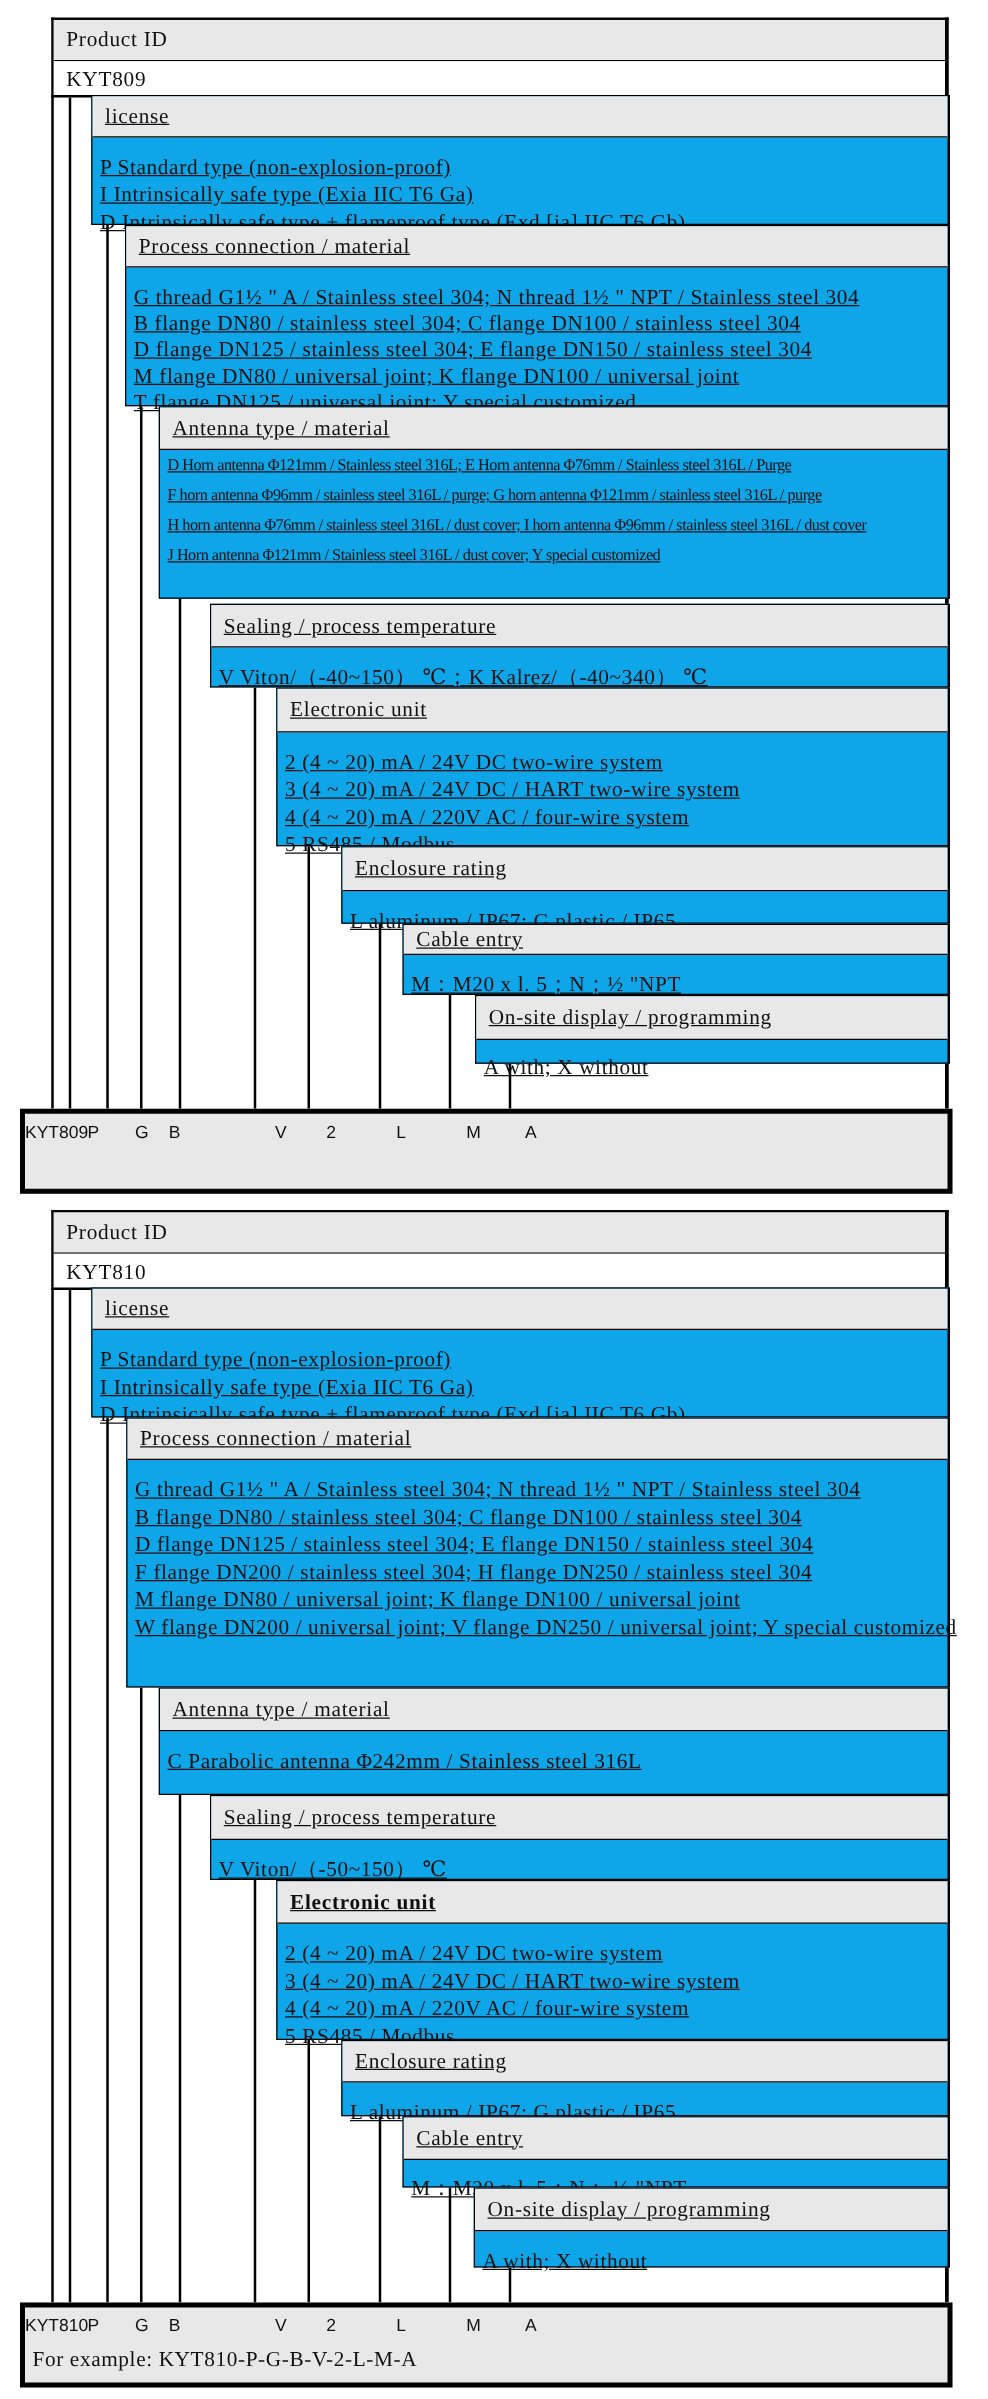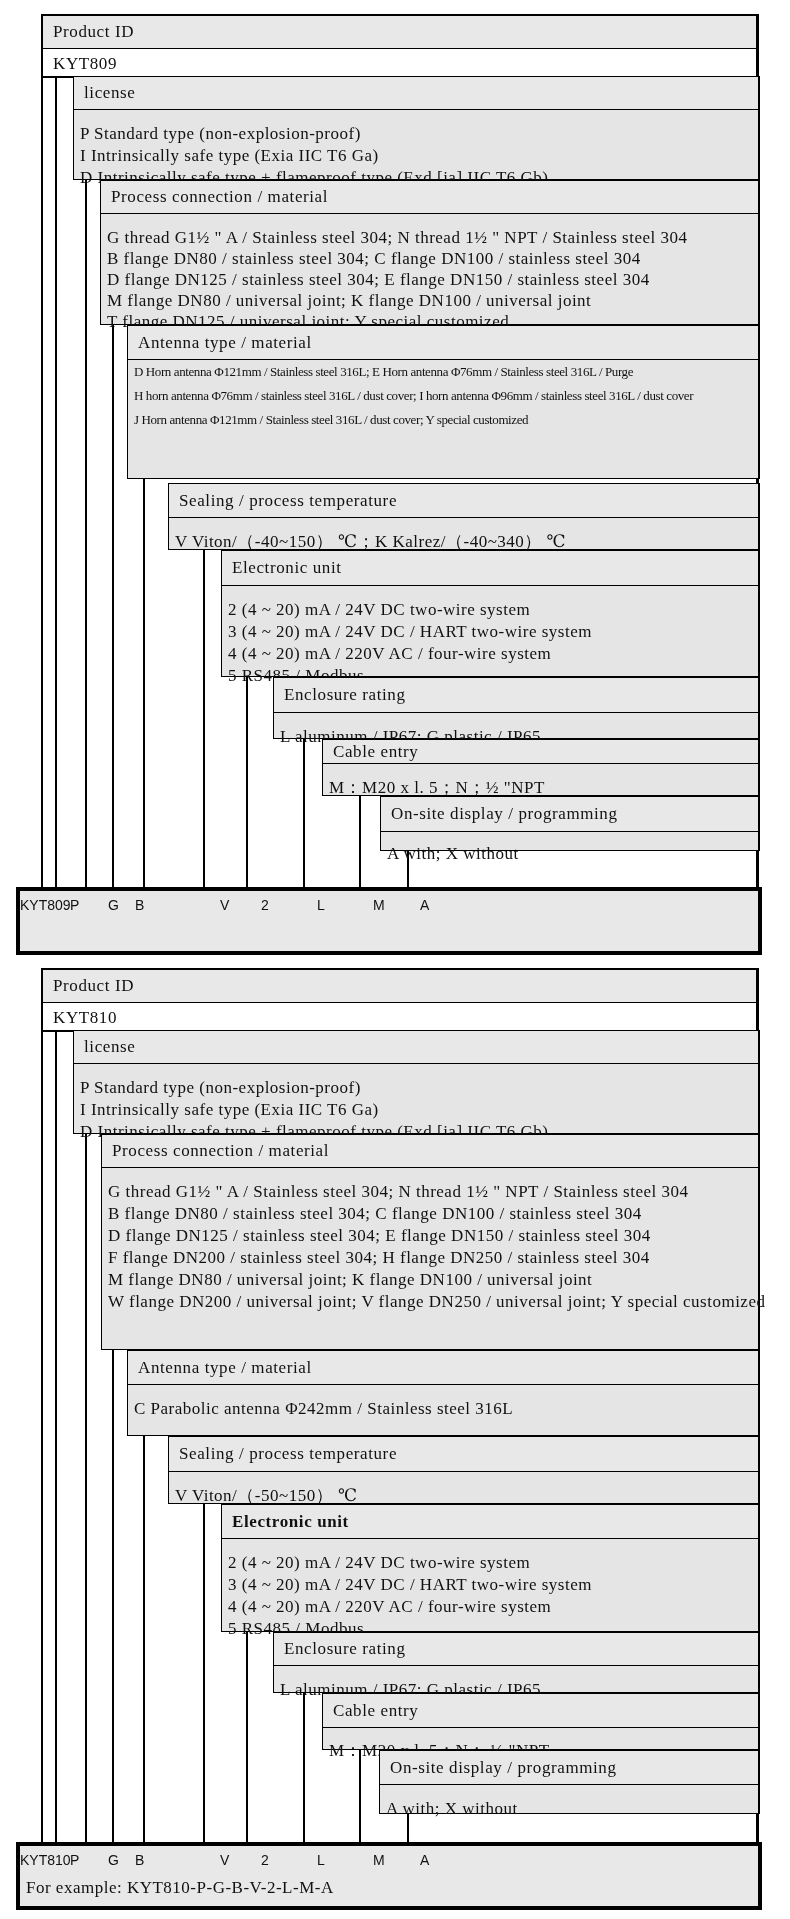--- a/index.html
+++ b/index.html
@@ -1,19 +1,19 @@
 <!DOCTYPE html>
 <html><head>
 <meta charset="utf-8">
 <style>
   html, body { margin: 0; padding: 0; background: #ffffff; }
   body { width: 790px; height: 1919px; position: relative; overflow: hidden;
          font-family: "Liberation Serif", "DejaVu Serif", serif; color: #111; }
   .frame { position: absolute; left: 41px; width: 718px; border: 2px solid #000; border-right-width: 3px; box-sizing: border-box; }
-  .box { position: absolute; right: 30px; border: 1.5px solid #000; border-right: 2px solid #000; box-sizing: border-box; background: #e5e5e5; overflow: visible; }
+  .box { position: absolute; right: 30px; border: 1.5px solid #000; border-right: 2px solid #000; box-sizing: border-box; background: #0ea5e9; overflow: visible; text-decoration: underline; }
   .hdr { background: #e8e8e8; border-bottom: 1.5px solid #000; box-sizing: border-box; padding-left: 10px; font-size: 17px; letter-spacing: 0.6px; white-space: nowrap; display: flex; align-items: center; }
   .body { padding-left: 6px; font-size: 17px; letter-spacing: 0.5px; white-space: nowrap; line-height: 22px; padding-top: 13px; }
   .body.small { font-size: 13px; letter-spacing: -0.4px; line-height: 24px; padding-top: 0; }
   .hdr.bold { font-weight: bold; }
   .pid-hdr { position: absolute; left: 0; right: 0; top: 0; height: 33px; background: #e8e8e8; border-bottom: 1.5px solid #000; box-sizing: border-box; padding-left: 10px; font-size: 17px; letter-spacing: 0.6px; display:flex; align-items:center; }
   .pid-val { position: absolute; left: 0; right: 0; top: 33px; height: 29px; background: #fff; padding-left: 10px; font-size: 17px; letter-spacing: 0.6px; display:flex; align-items:center; box-sizing: border-box; }
   .vline { position: absolute; width: 2px; background: #000; }
   .bottom { position: absolute; left: 16px; width: 746px; height: 68px; border: 4px solid #000; background: #e8e8e8; box-sizing: border-box; }
   .codes { position: absolute; top: 6px; left: 0; height: 22px; width: 100%; font-family: "Liberation Sans", "DejaVu Sans", sans-serif; font-size: 14px; }
   .codes span { position: absolute; top: 0; }
@@ -52,20 +52,21 @@
         <div>B flange DN80 / stainless steel 304; C flange DN100 / stainless steel 304</div>
         <div>D flange DN125 / stainless steel 304; E flange DN150 / stainless steel 304</div>
         <div>M flange DN80 / universal joint; K flange DN100 / universal joint</div>
         <div>T flange DN125 / universal joint; Y special customized</div>
       </div>
     </div>
     <div class="box" style="left: 127px; top: 325px; height: 154px;">
       <div class="hdr" style="height: 34px;">Antenna type / material</div>
       <div class="body small">
         <div>D Horn antenna Φ121mm / Stainless steel 316L; E Horn antenna Φ76mm / Stainless steel 316L / Purge</div>
+        <div>F horn antenna Φ96mm / stainless steel 316L / purge; G horn antenna Φ121mm / stainless steel 316L / purge</div>
         <div>H horn antenna Φ76mm / stainless steel 316L / dust cover; I horn antenna Φ96mm / stainless steel 316L / dust cover</div>
         <div>J Horn antenna Φ121mm / Stainless steel 316L / dust cover; Y special customized</div>
       </div>
     </div>
     <div class="box" style="left: 168px; top: 483px; height: 67px;">
       <div class="hdr" style="height: 34px;">Sealing / process temperature</div>
       <div class="body" style="line-height: 22px;">
         <div>V   Viton/（-40~150） ℃；K   Kalrez/（-40~340） ℃</div>
       </div>
     </div>

